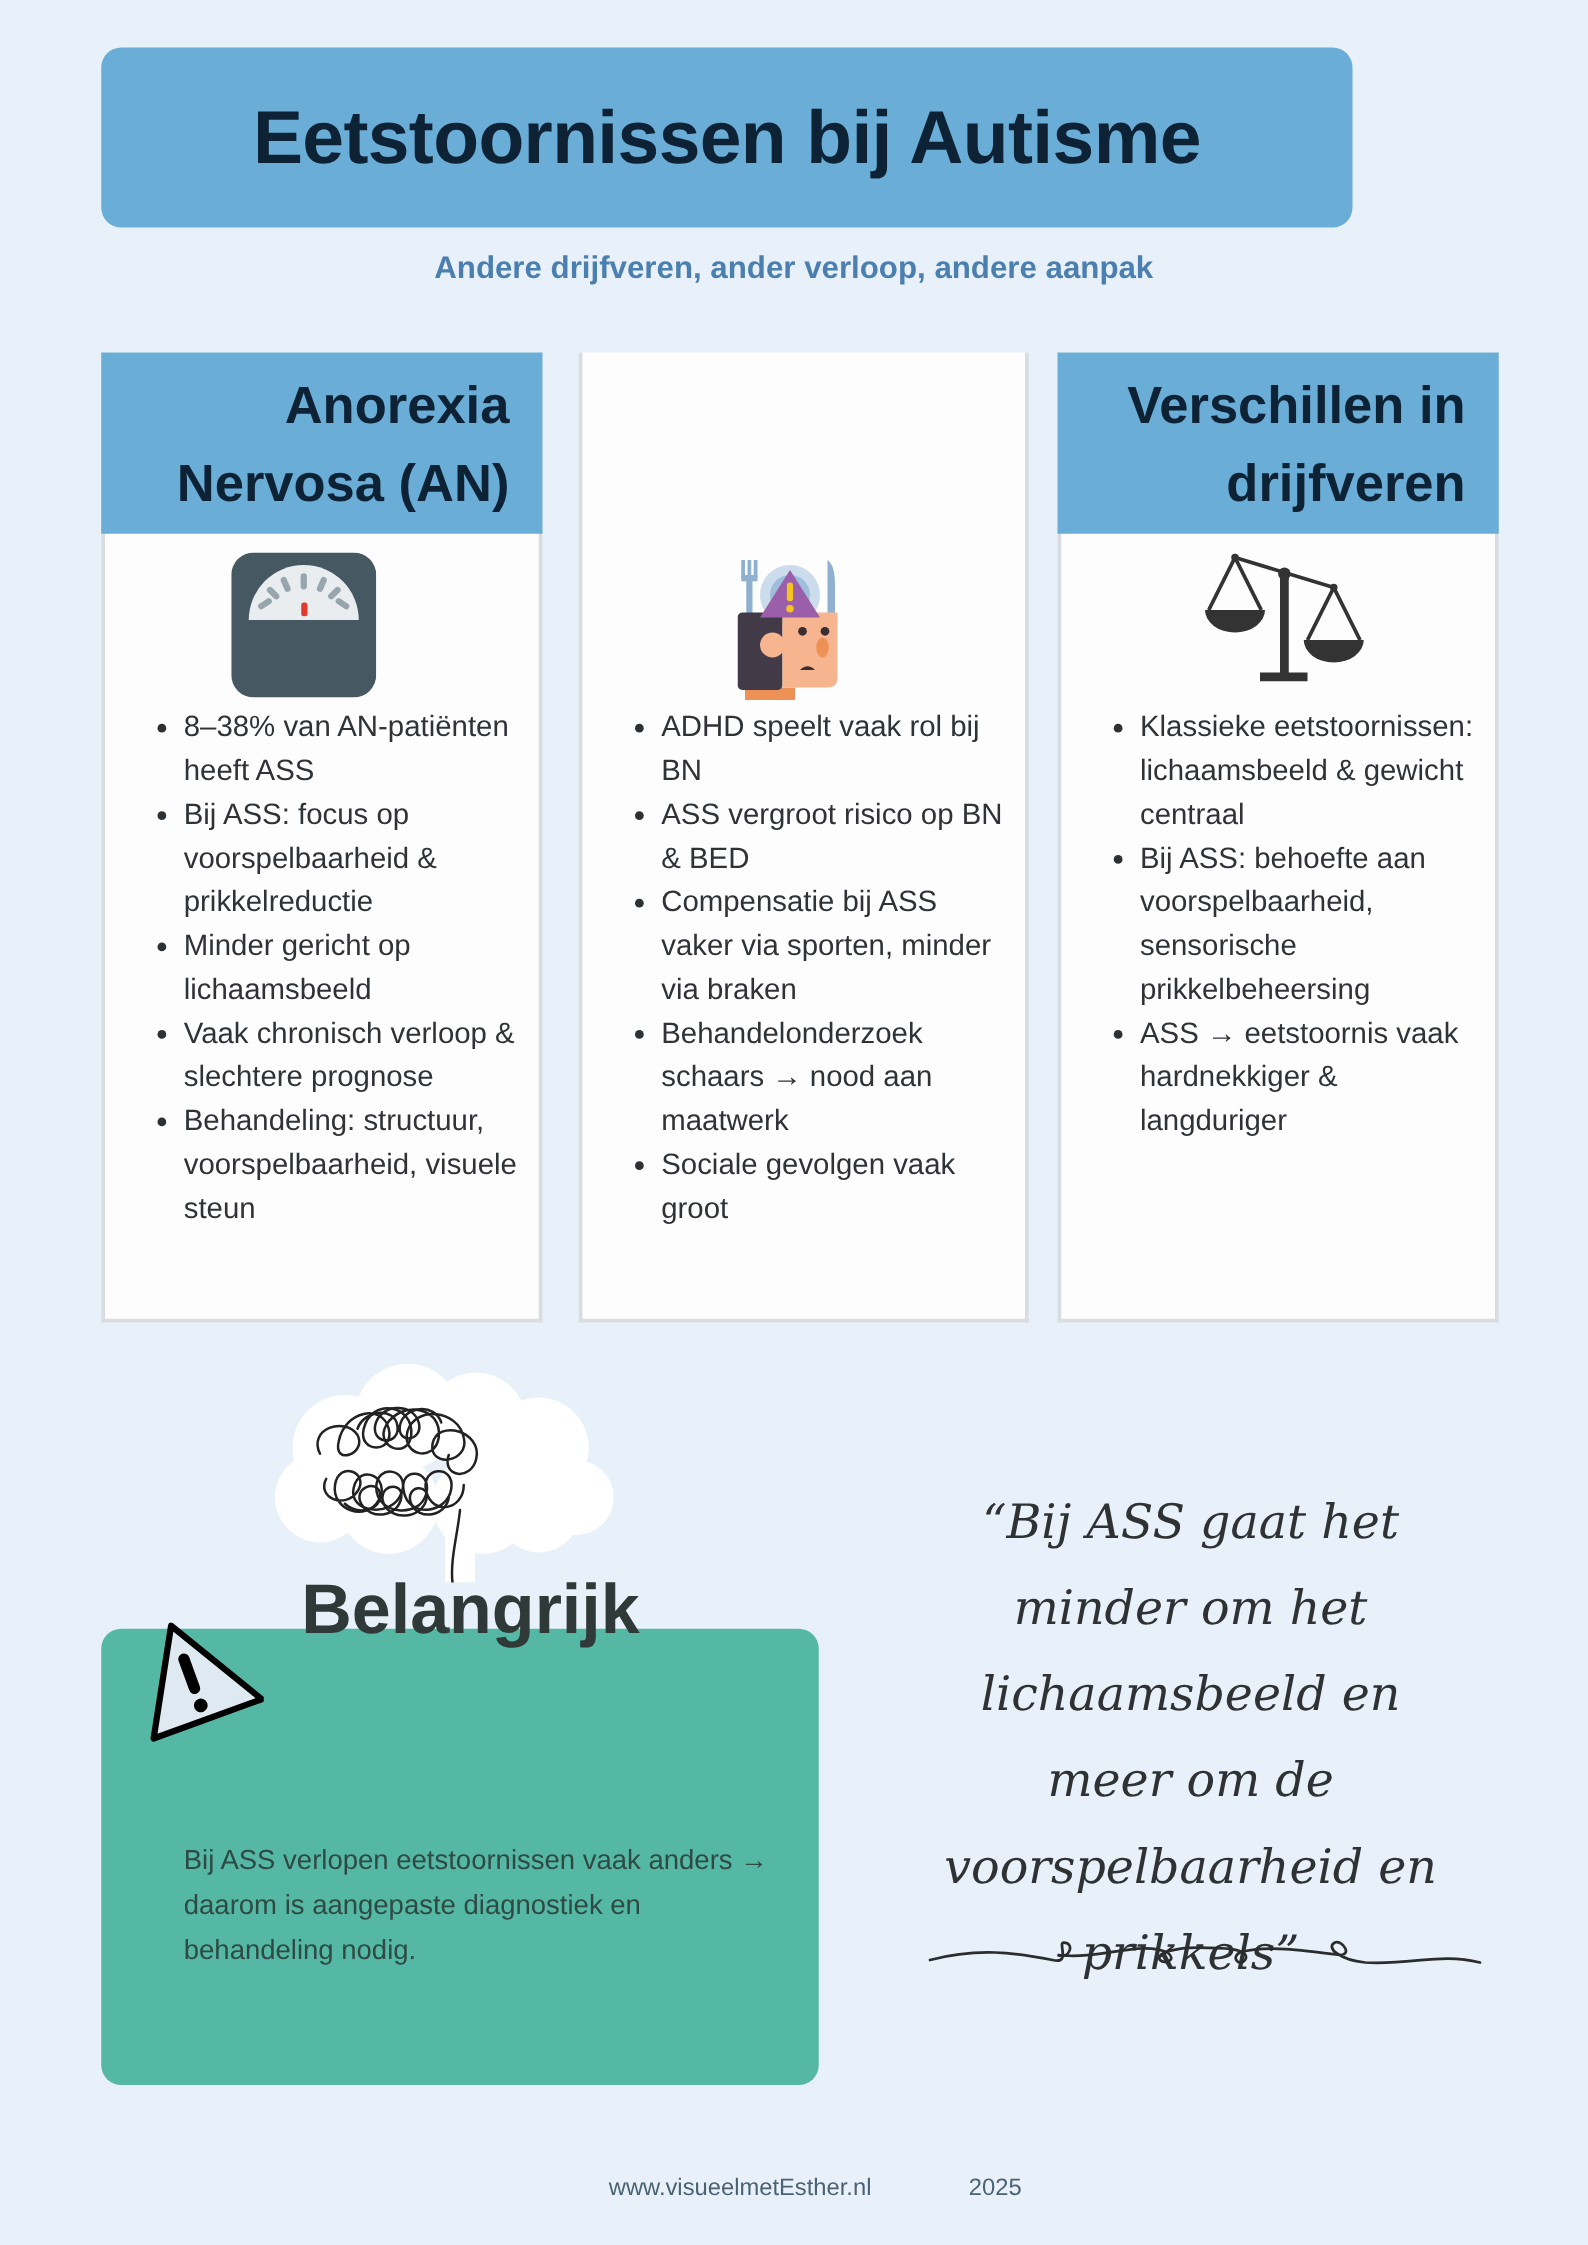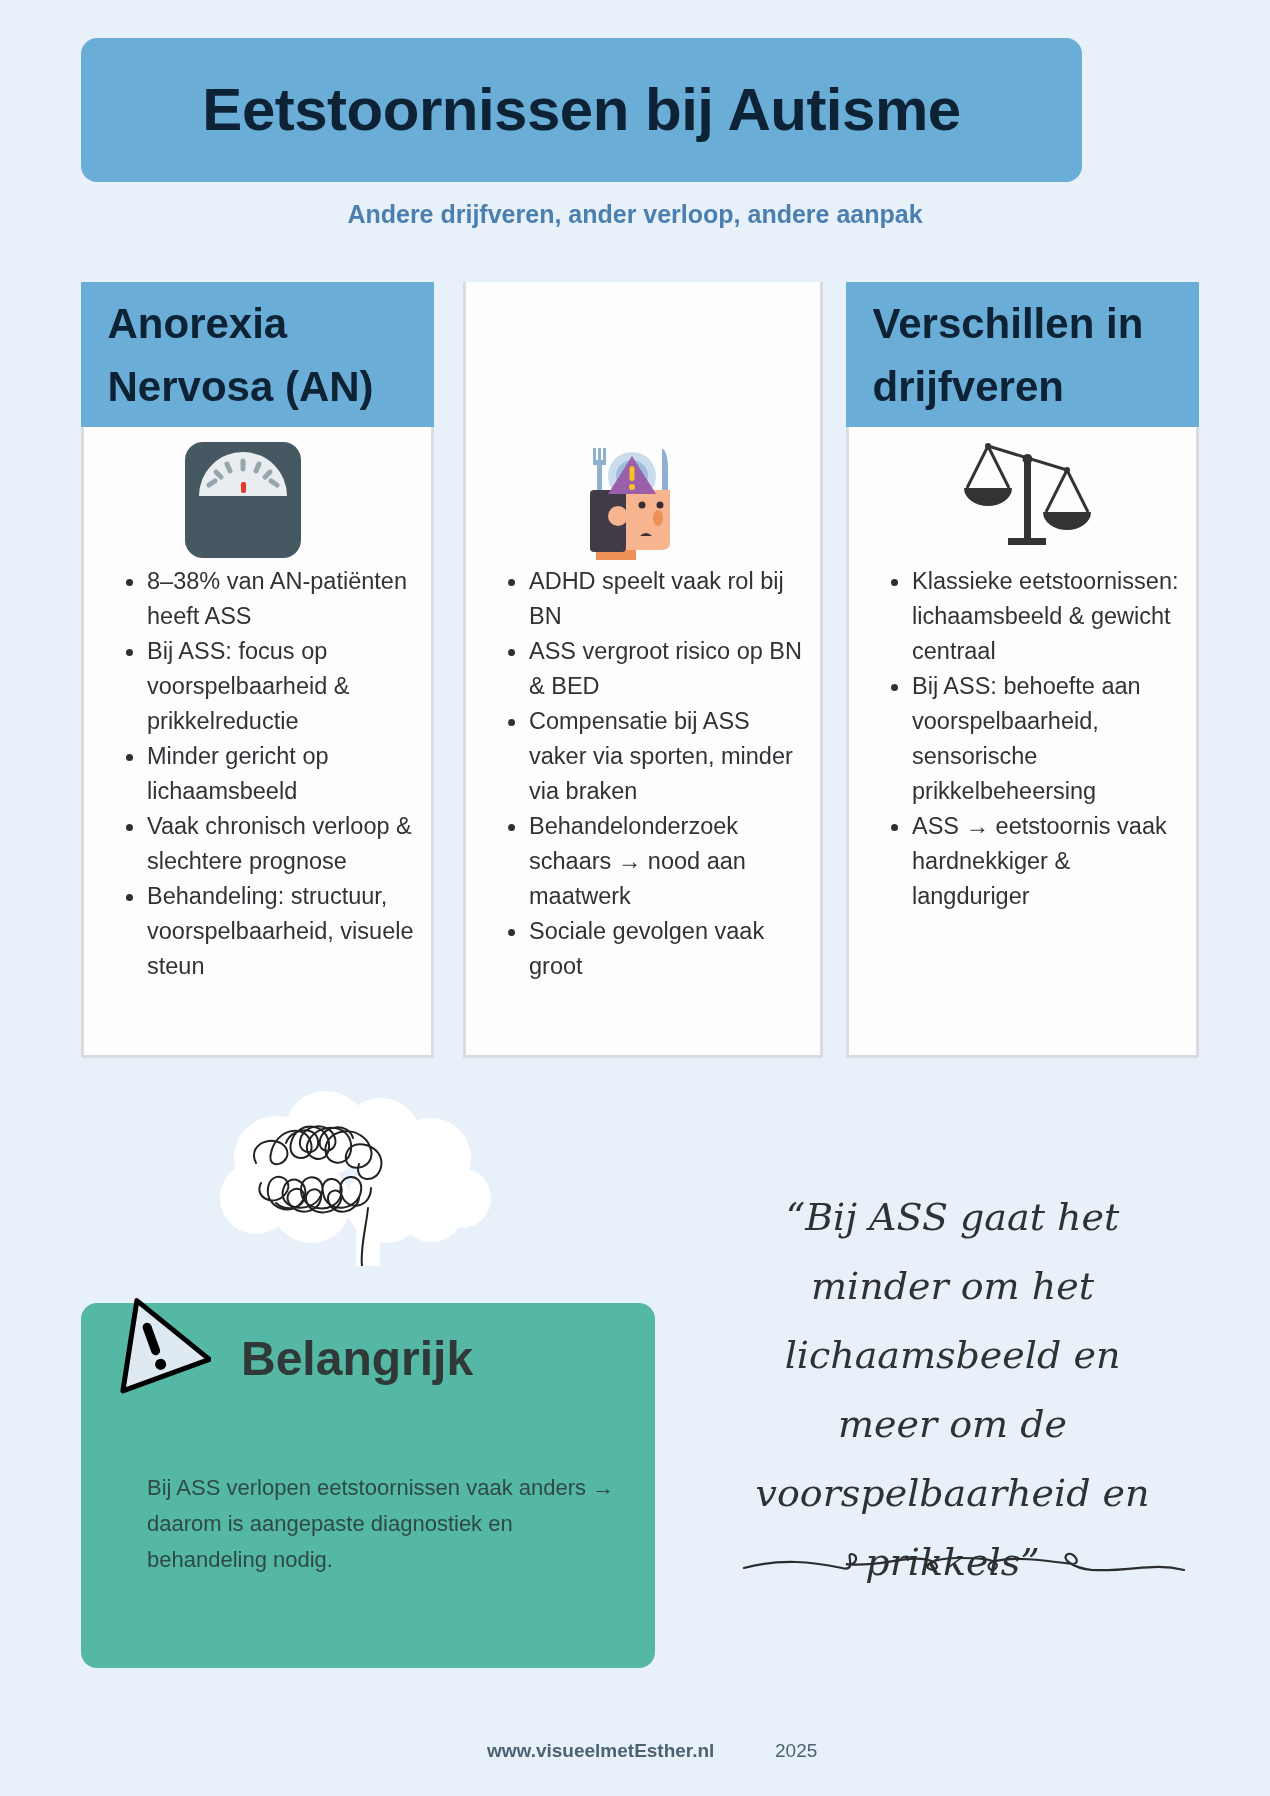--- a/index.html
+++ b/index.html
@@ -32,21 +32,21 @@
   .card {
     top: 282px; height: 776px;
     background: #fdfdfe;
     border: 3px solid #d9dde1;
     border-top: none;
   }
   .card-head {
     position: absolute; left: -3px; right: -3px; top: 0; height: 145px;
     background: #6aadd6;
     display: flex; align-items: center; justify-content: center;
-    text-align: left; color: #0e2236; font-weight: 700;
+    text-align: right; color: #0e2236; font-weight: 700;
   }
   .card-head.big { font-size: 42px; line-height: 63px; }
   .card-head.small { font-size: 31px; line-height: 47px; }
   .card-icon {
     position: absolute; top: 160px; left: 0; right: 0; height: 116px;
   }
   .card-list {
     position: absolute; top: 282px; left: 40px; right: 10px;
     list-style: none;
     font-size: 23.5px; line-height: 35px; color: #303336;
@@ -56,35 +56,35 @@
     content: ""; position: absolute; left: 2px; top: 15px;
     width: 7px; height: 7px; border-radius: 50%; background: #2e3134;
   }
 
   
   .warn-box {
     left: 81px; top: 1303px; width: 574px; height: 365px;
     background: #55b8a4; border-radius: 16px;
   }
   .warn-title {
-    left: 241px; top: 1331px; font-size: 48px; font-weight: 700; color: #2f3a38;
+    left: 241px; top: 1254px; font-size: 56px; font-weight: 700; color: #2f3a38;
   }
   .warn-text {
     left: 147px; top: 1470px; width: 470px;
     font-size: 22px; line-height: 36px; color: #2f4a45;
   }
 
   
   .quote {
     left: 730px; top: 1183px; width: 445px; text-align: center;
     font-family: "DejaVu Serif", serif; font-style: italic;
     font-size: 38px; line-height: 69px; color: #2f3234;
   }
 
-  .footer-url { left: 487px; top: 1740px; font-size: 19px; color: #4c6272; font-weight: bold; }
+  .footer-url { left: 487px; top: 1740px; font-size: 19px; color: #4c6272; }
   .footer-year { left: 775px; top: 1740px; font-size: 19px; color: #4c6272; }
 </style>
 </head>
 <body>
 
 <div class="abs title-box">
   <h1>Eetstoornissen bij Autisme</h1>
 </div>
 <div class="abs subtitle">Andere drijfveren, ander verloop, andere aanpak</div>
 

